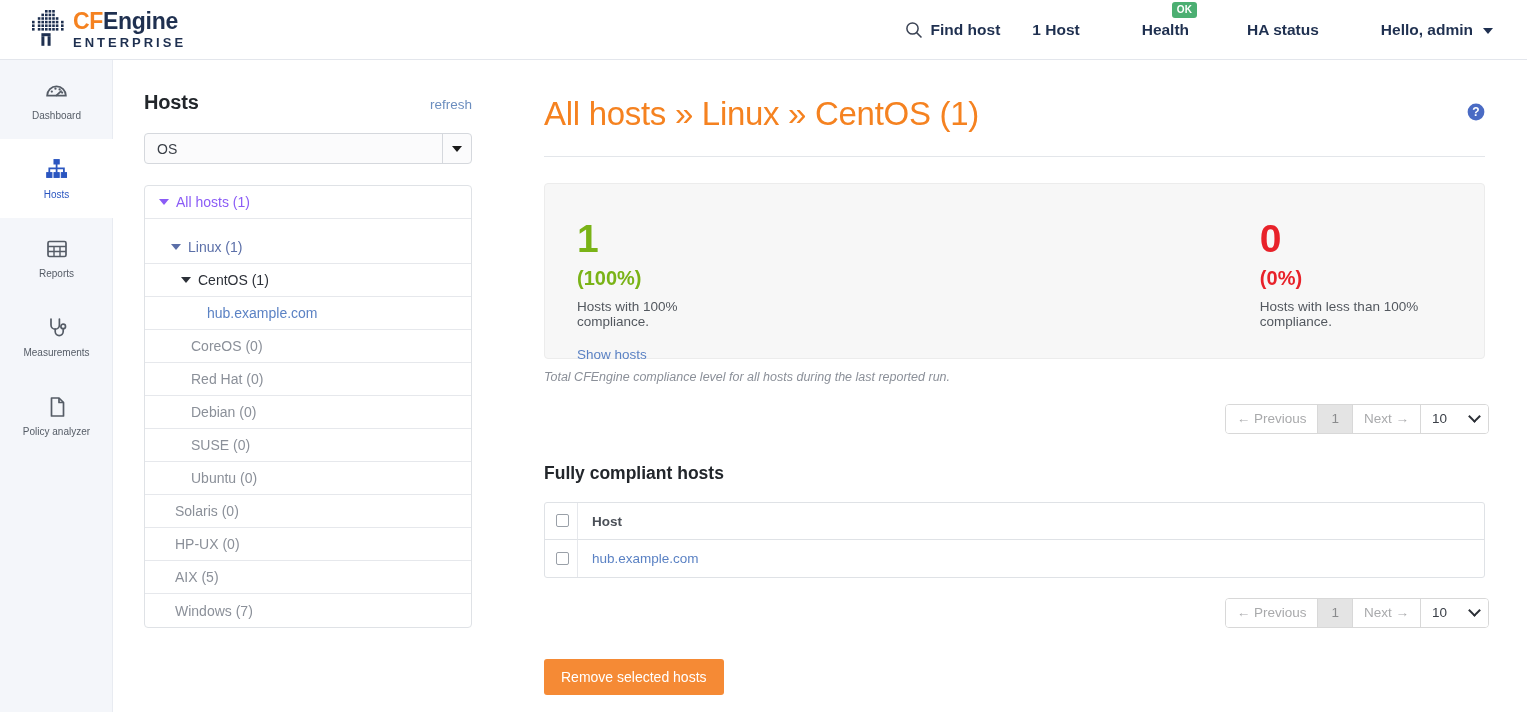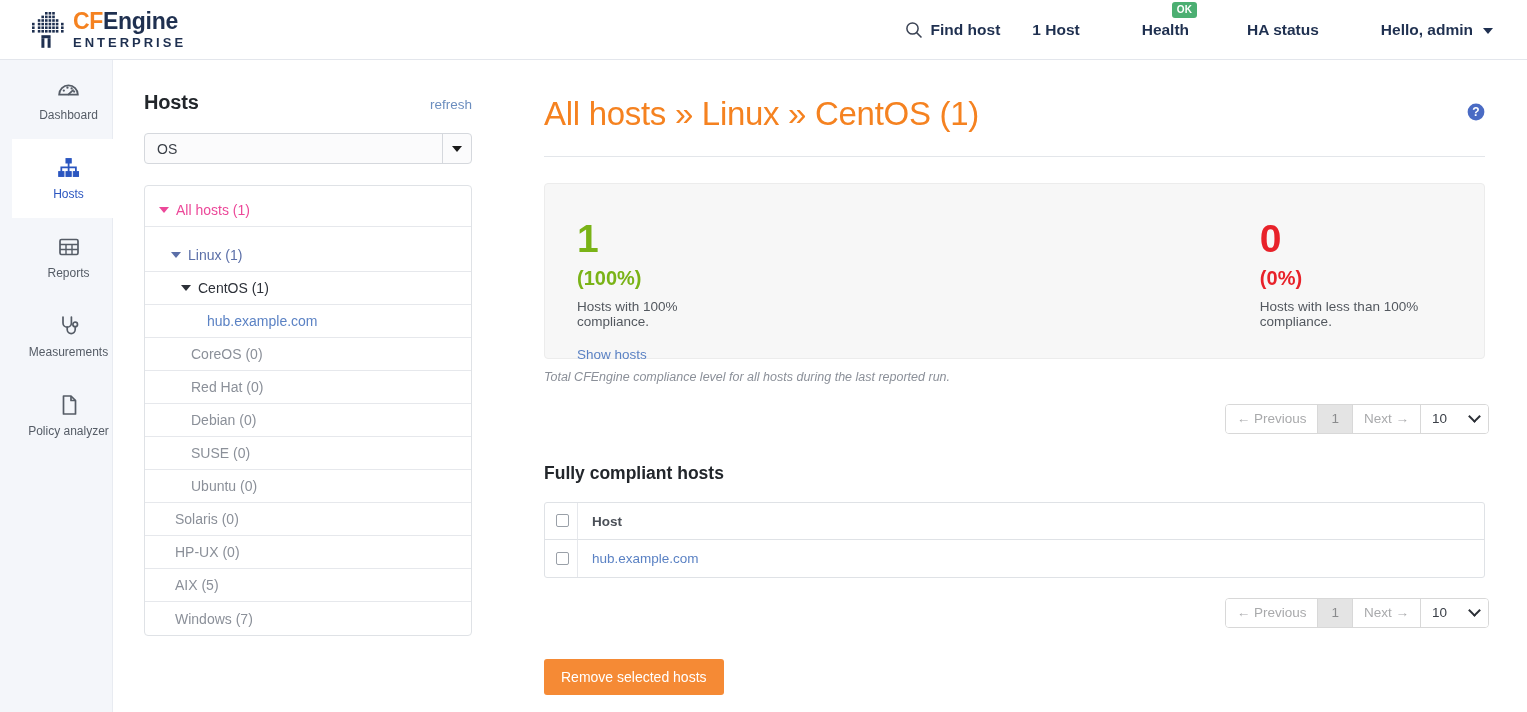--- a/index.html
+++ b/index.html
@@ -14,21 +14,21 @@
 
   
   .topbar {
     position: absolute; top: 0; left: 0;
     width: 1527px; height: 60px;
     background: #ffffff;
     border-bottom: 1px solid #e3e6ec;
     display: flex; align-items: center;
   }
   .logo-wrap {
-    display: flex; align-items: center;
+    display: flex; 
     margin-left: 30px; gap: 9px;
   }
   .logo-mark { width: 34px; height: 36px; display: block; }
   .logo-text { line-height: 1; }
   .logo-title {
     font-size: 23px; font-weight: bold; letter-spacing: -0.3px;
     color: #1f3050;
   }
   .logo-title .cf { color: #f58220; }
   .logo-sub {
@@ -70,21 +70,21 @@
     position: absolute; top: 60px; left: 0;
     width: 113px; height: 652px;
     background: #f4f6fa;
     border-right: 1px solid #e8ebf1;
   }
   .rail-item {
     width: 113px; height: 79px;
     display: flex; flex-direction: column;
     align-items: center; justify-content: center;
     gap: 7px; cursor: pointer;
-    color: #555c66; font-size: 12px; margin-left: 12px;
+    color: #555c66; font-size: 10px;
   }
   .rail-item.active { background: #ffffff; color: #2b56c0; }
   .rail-item.active svg { stroke: #2b56c0; fill: #2b56c0; }
   .rail-icon { height: 24px; display: flex; align-items: center; }
 
   
   .hostpanel {
     position: absolute; top: 60px; left: 114px;
     width: 387px; height: 652px;
     background: #ffffff;
@@ -141,21 +141,21 @@
     font-size: 14px; cursor: pointer;
   }
   .tree-row:last-child { border-bottom: none; }
   .tri {
     width: 0; height: 0; margin-right: 7px;
     border-left: 5px solid transparent;
     border-right: 5px solid transparent;
     border-top: 6px solid currentColor;
     flex: none;
   }
-  .lvl0 { padding-left: 14px; color: #ec4899; margin-top: 8px; }
+  .lvl0 { padding-left: 14px; color: #8b5cf6; }
   .lvl1 { padding-left: 26px; color: #5b6fa8; margin-top: 12px; }
   .lvl2 { padding-left: 36px; color: #2c3038; }
   .lvl2-leaf { padding-left: 62px; color: #5b82c4; }
   .lvl2-dim { padding-left: 46px; color: #8b9099; }
   .lvl1-dim { padding-left: 30px; color: #8b9099; }
 
   
   .main {
     position: absolute; top: 60px; left: 501px;
     width: 1026px; height: 652px;

